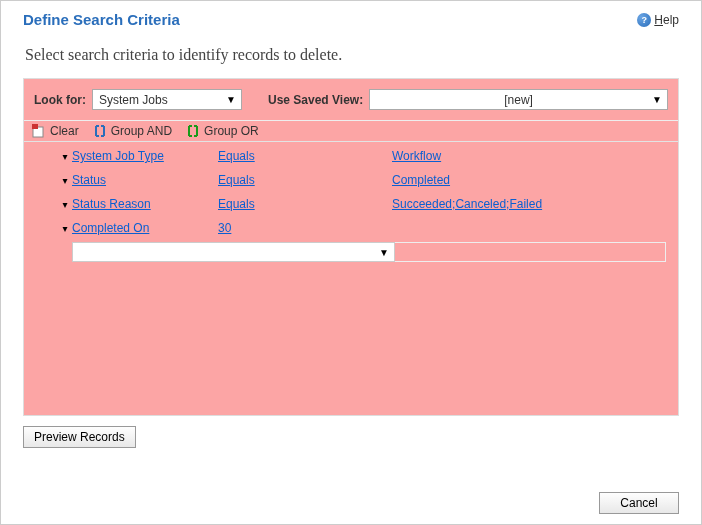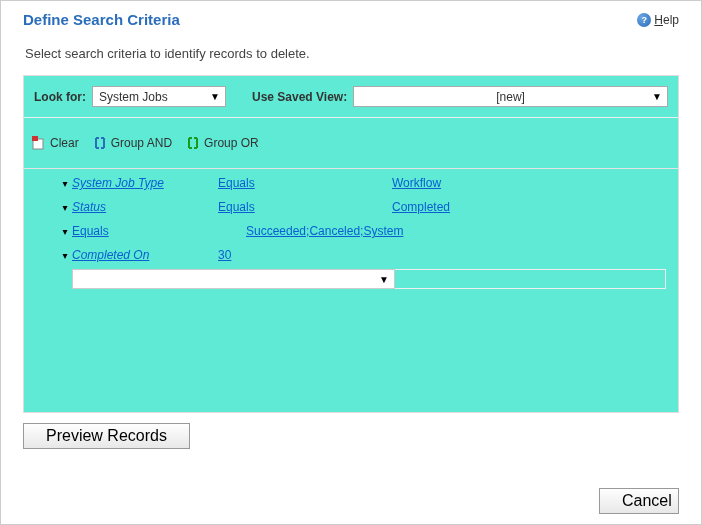--- a/index.html
+++ b/index.html
@@ -42,26 +42,27 @@
     display: inline-flex;
     align-items: center;
     justify-content: center;
     color: #fff;
     font-size: 9px;
     font-weight: bold;
   }
   .subtext {
     padding: 14px 24px 14px 24px;
     color: #444;
-    font-size: 13px;
+    font-size: 16px;
+    font-family: Liberation Serif, serif;
   }
   .criteria-box {
     margin: 0 22px;
     border: 1px solid #ddd;
-    background: #5eead4;
+    background: #fca5a5;
     height: 338px;
   }
   .top-row {
     display: flex;
     align-items: center;
     padding: 10px 10px;
     gap: 6px;
   }
   .label {
     font-weight: bold;
@@ -77,26 +78,26 @@
     padding: 0 6px;
     font-size: 12px;
   }
   .select-wrap .caret {
     position: absolute;
     right: 5px;
     font-size: 10px;
     color: #000;
     pointer-events: none;
   }
-  .sel-lookfor { width: 134px; margin-right: 20px; }
+  .sel-lookfor { width: 150px; margin-right: 20px; }
   .sel-view { flex: 1; justify-content: center; }
   .toolbar {
     display: flex;
     align-items: center;
-    padding: 18px 8px;
+    padding: 3px 8px;
     border-top: 1px solid #eee;
     border-bottom: 1px solid #e3e3e3;
     gap: 14px;
   }
   .tb-item {
     display: flex;
     align-items: center;
     gap: 4px;
     cursor: pointer;
     font-size: 12px;
@@ -111,21 +112,21 @@
     height: 24px;
     padding-left: 34px;
   }
   .chev {
     width: 14px;
     font-size: 10px;
     color: #000;
     cursor: pointer;
     text-align: center;
   }
-  .col-field { width: 146px; font-style: italic; }
+  .col-field { width: 146px; }
   .col-op { width: 174px; }
   .col-val { flex: 1; }
   .alink {
     color: #0b5fd1;
     text-decoration: underline;
     cursor: pointer;
     font-size: 12px;
   }
   .new-row {
     display: flex;
@@ -154,22 +155,22 @@
     height: 20px;
     flex: 1;
     margin-right: 12px;
   }
   .preview-wrap {
     padding: 10px 22px 0 22px;
   }
   .btn {
     border: 1px solid #999;
     background: linear-gradient(#fefefe, #e8e8e8);
-    padding: 3px 22px;
-    font-size: 16px;
+    padding: 3px 10px;
+    font-size: 12px;
     cursor: pointer;
     font-family: inherit;
   }
   .footer-btns {
     position: absolute;
     bottom: 10px;
     right: 22px;
     display: flex;
     gap: 8px;
   }
@@ -243,22 +244,23 @@
       <span class="col-val"><a class="alink">Workflow</a></span>
     </div>
     <div class="filter-row">
       <span class="chev">▾</span>
       <span class="col-field"><a class="alink">Status</a></span>
       <span class="col-op"><a class="alink">Equals</a></span>
       <span class="col-val"><a class="alink">Completed</a></span>
     </div>
     <div class="filter-row">
       <span class="chev">▾</span>
+      <span class="col-field"><a class="alink">Status Reason</a></span>
       <span class="col-op"><a class="alink">Equals</a></span>
-      <span class="col-val"><a class="alink">Succeeded;Canceled;System</a></span>
+      <span class="col-val"><a class="alink">Succeeded;Canceled;Failed</a></span>
     </div>
     <div class="filter-row">
       <span class="chev">▾</span>
       <span class="col-field"><a class="alink">Completed On</a></span>
       <span class="col-val"><a class="alink">30</a></span>
     </div>
     <div class="new-row">
       <div class="new-select">
         <span class="caret">▼</span>
       </div>

